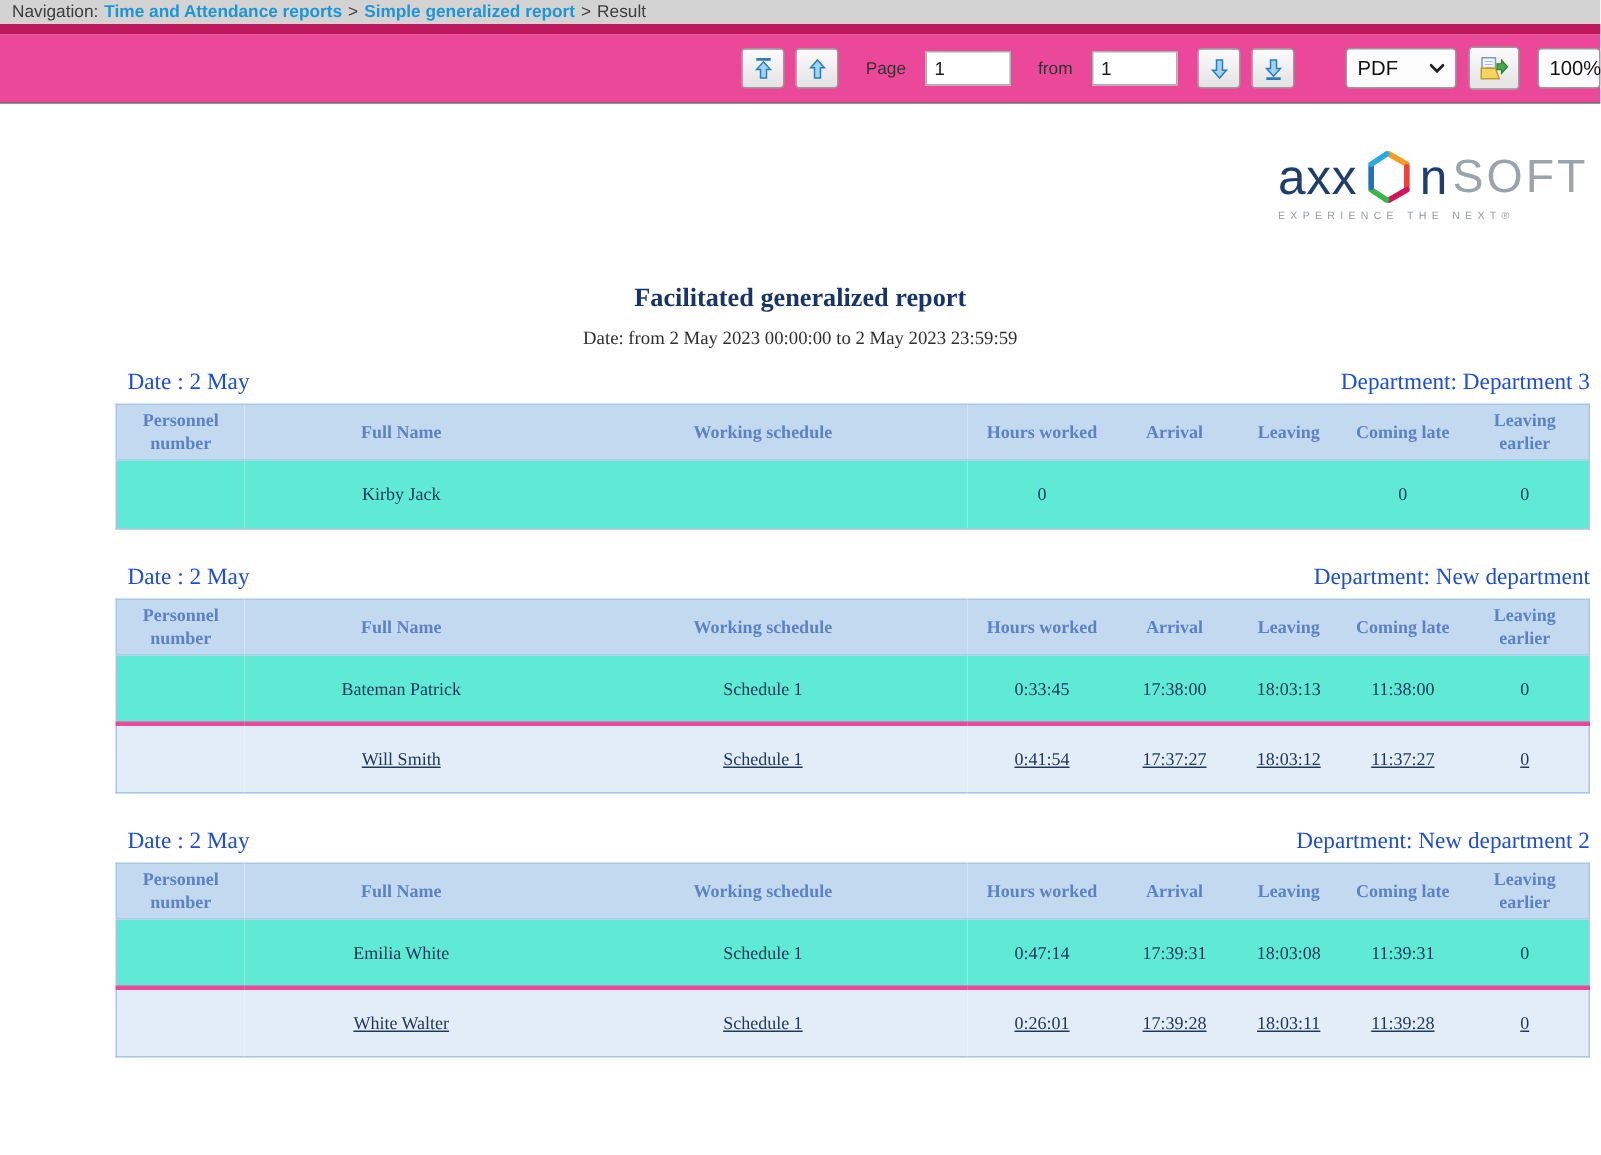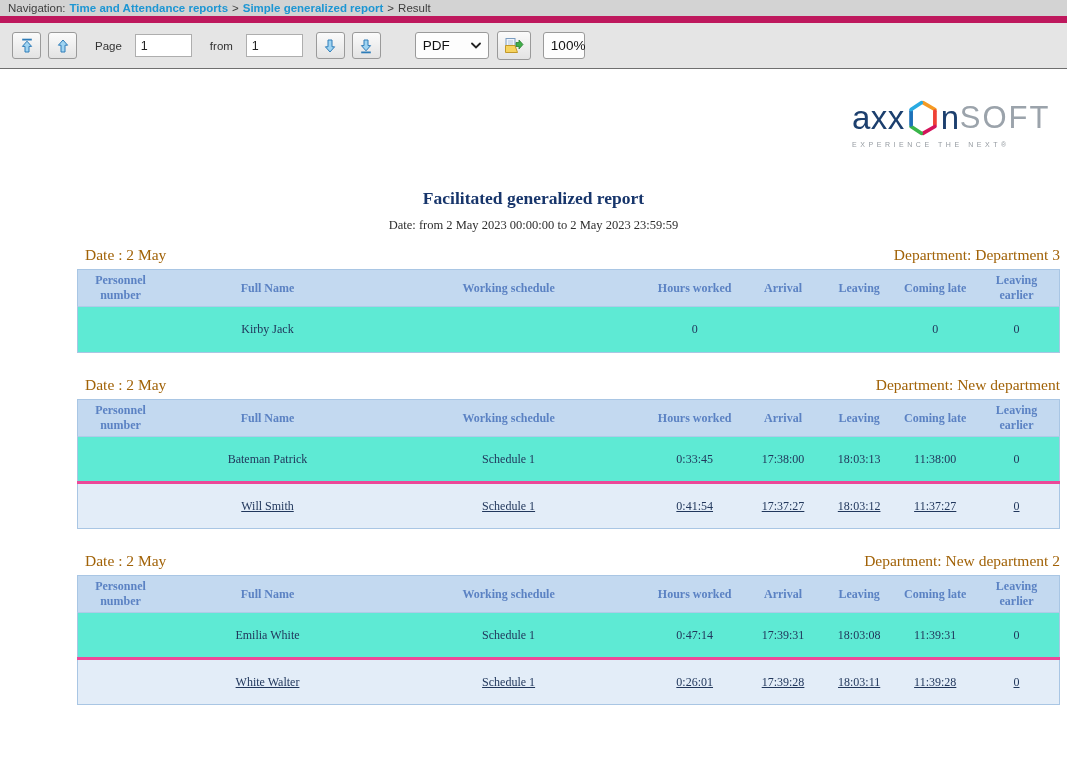--- a/index.html
+++ b/index.html
@@ -7,58 +7,58 @@
               font-family:"Liberation Sans", sans-serif; }
 
   
   .navbar { height:23px; background:#d3d3d3; border-bottom:7px solid #be185d;
             display:flex; align-items:center; padding-left:8px;
             font-size:11.5px; color:#3d3d3d; gap:4px; }
   .navbar a { color:#1d96d3; font-weight:bold; text-decoration:none; cursor:pointer; }
   .nav-sep { color:#3d3d3d; }
 
   
-  .toolbar { height:46px; background:#e5e5e5; border-bottom:1px solid #6f6f6f;
-             display:flex; align-items:center; padding-left:12px; }
+  .toolbar { height:46px; background:#ec4899; border-bottom:1px solid #6f6f6f;
+             display:flex; align-items:center; padding-left:12px;justify-content:flex-end; }
   .tb-btn { width:29px; height:27px; border:1px solid #9a9a9a; border-radius:3px;
             background:linear-gradient(#fbfbfb,#e3e3e3); display:flex;
             align-items:center; justify-content:center; cursor:pointer; }
   .tb-btn + .tb-btn { margin-left:7px; }
   .tb-label { font-size:11.5px; color:#333; margin:0 0 0 18px; }
   .tb-input { width:57px; height:23px; border:1px solid #aeaeae; background:#fff;
               font-size:12.5px; padding-left:5px; color:#222; margin-left:13px;
               font-family:"Liberation Sans", sans-serif; }
   .tb-select { height:27px; border:1px solid #9a9a9a; border-radius:3px; background:#fdfdfd;
                display:flex; align-items:center; justify-content:space-between;
                font-size:13.5px; color:#111; padding:0 7px; cursor:pointer; }
   .sel-format { width:74px; margin-left:34px; }
   .sel-zoom   { width:42px; margin-left:12px; }
   .tb-export  { width:34px; height:29px; margin-left:8px; }
   .grp-margin { margin-left:13px; }
 
   
   .page { background:#fff; }
   .logo-wrap { width:207px; margin:30px 8px 0 auto; }
-  .logo-line { display:flex; align-items:center; }
+  .logo-line { display:flex; align-items:center;justify-content:space-between; }
   .logo-a { font-size:33px; color:#1c3f6e; letter-spacing:.5px; font-weight:500; }
   .logo-soft { font-size:31px; color:#9ba3ab; letter-spacing:2px; font-weight:300; }
   .logo-hex { margin:0 1px; }
   .logo-tag { margin-top:4px; font-size:7px; color:#959ba1; letter-spacing:3.55px;
               white-space:nowrap; }
 
   .rpt-title { margin-top:40px; text-align:center; font-family:"Liberation Serif", serif;
                font-size:17.5px; font-weight:bold; color:#17356b; }
   .rpt-sub   { margin-top:9px; text-align:center; font-family:"Liberation Serif", serif;
                font-size:12.5px; color:#2e2e2e; }
 
   .sections { padding:0 7px 0 77px; }
   .section { margin-top:23px; }
   .section:first-child { margin-top:13px; }
   .sec-head { display:flex; justify-content:space-between; align-items:flex-end;
-              font-family:"Liberation Serif", serif; font-size:15.5px; color:#a16207;
+              font-family:"Liberation Serif", serif; font-size:15.5px; color:#1d4ed8;
               padding-left:8px; margin-bottom:5px; }
 
   table { width:100%; border-collapse:collapse; table-layout:fixed;
           border:1px solid #a9c6e4; }
   th { background:#c3d9f0; color:#5b82c3; font-family:"Liberation Serif", serif;
        font-size:12px; font-weight:bold; text-align:center; height:36px;
        padding:3px 6px; line-height:1.25; border-bottom:1px solid #b0cbe8; }
   td { font-family:"Liberation Serif", serif; font-size:12px; color:#21375c;
        text-align:center; height:46px; padding:2px 4px; }
   tr.shaded td { background:#e3edf8; }

